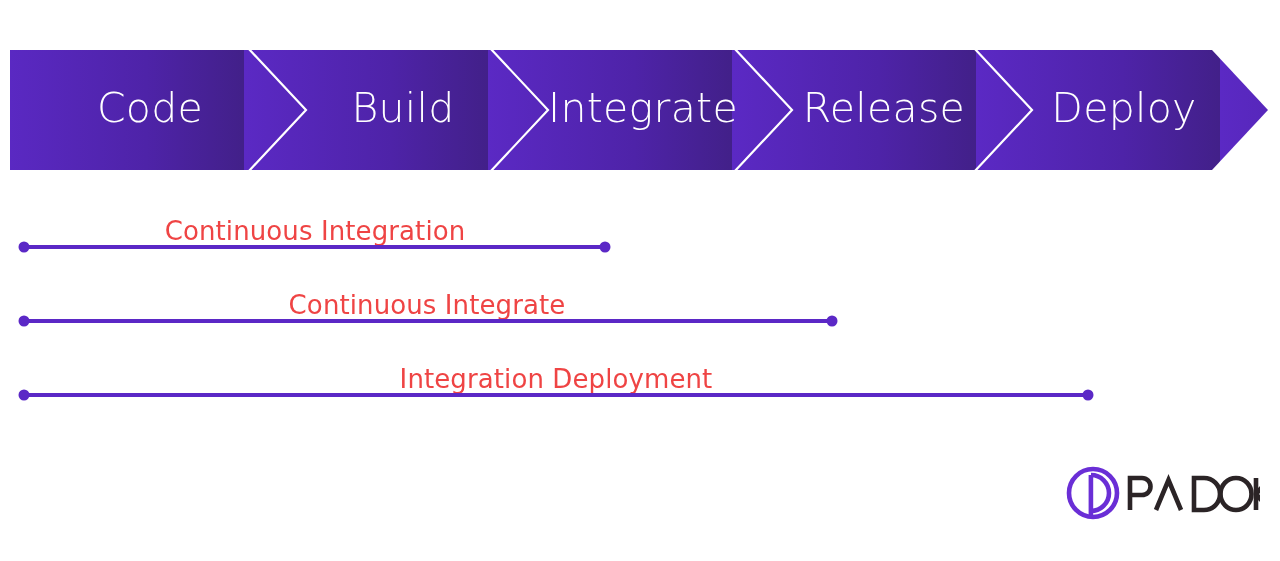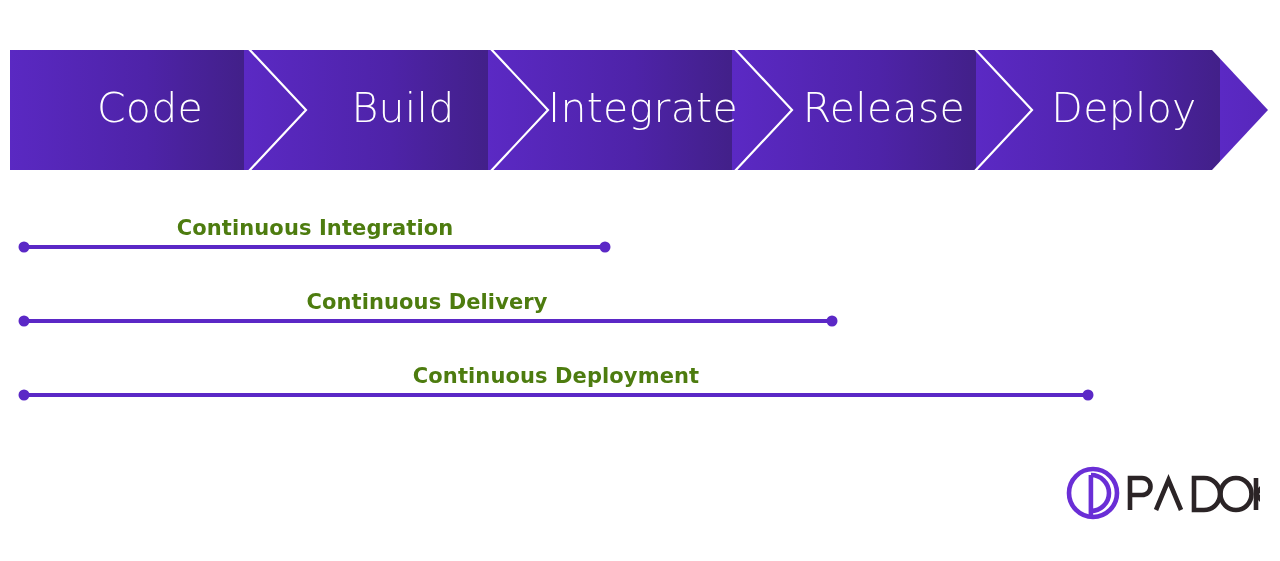--- a/index.html
+++ b/index.html
@@ -41,23 +41,23 @@
     position: absolute;
     left: 0;
     top: 0;
     width: 1280px;
     height: 561px;
     pointer-events: none;
   }
   .flow-label {
     position: absolute;
     font-family: "DejaVu Sans", sans-serif;
-    font-size: 21px;
-    font-weight: 700;
-    color: #4d7c0f;
+    font-size: 26px;
+    font-weight: 400;
+    color: #ef4444;
     white-space: nowrap;
     transform: translateX(-50%);
     letter-spacing: 0.1px;
   }
   .flow-track {
     position: absolute;
     height: 4px;
     background: #5B28C6;
     border-radius: 2px;
   }
@@ -121,26 +121,26 @@
   </svg>
 </div>
 
 <div id="timelines">
 
   <div class="flow-label" style="left:315px; top:216px;">Continuous Integration</div>
   <div class="flow-track" style="left:24px; top:245px; width:581px;"></div>
   <div class="flow-dot" style="left:24px; top:247px;"></div>
   <div class="flow-dot" style="left:605px; top:247px;"></div>
 
-  <div class="flow-label" style="left:427px; top:290px;">Continuous Delivery</div>
+  <div class="flow-label" style="left:427px; top:290px;">Continuous Integrate</div>
   <div class="flow-track" style="left:24px; top:319px; width:808px;"></div>
   <div class="flow-dot" style="left:24px; top:321px;"></div>
   <div class="flow-dot" style="left:832px; top:321px;"></div>
 
-  <div class="flow-label" style="left:556px; top:364px;">Continuous Deployment</div>
+  <div class="flow-label" style="left:556px; top:364px;">Integration Deployment</div>
   <div class="flow-track" style="left:24px; top:393px; width:1064px;"></div>
   <div class="flow-dot" style="left:24px; top:395px;"></div>
   <div class="flow-dot" style="left:1088px; top:395px;"></div>
 </div>
 
 <div id="padok-logo">
   <svg width="196" height="62" viewBox="0 0 196 62" xmlns="http://www.w3.org/2000/svg">
 
     <g>
       <circle cx="29" cy="31" r="24" fill="none" stroke="#6A2ED6" stroke-width="4.6"></circle>

